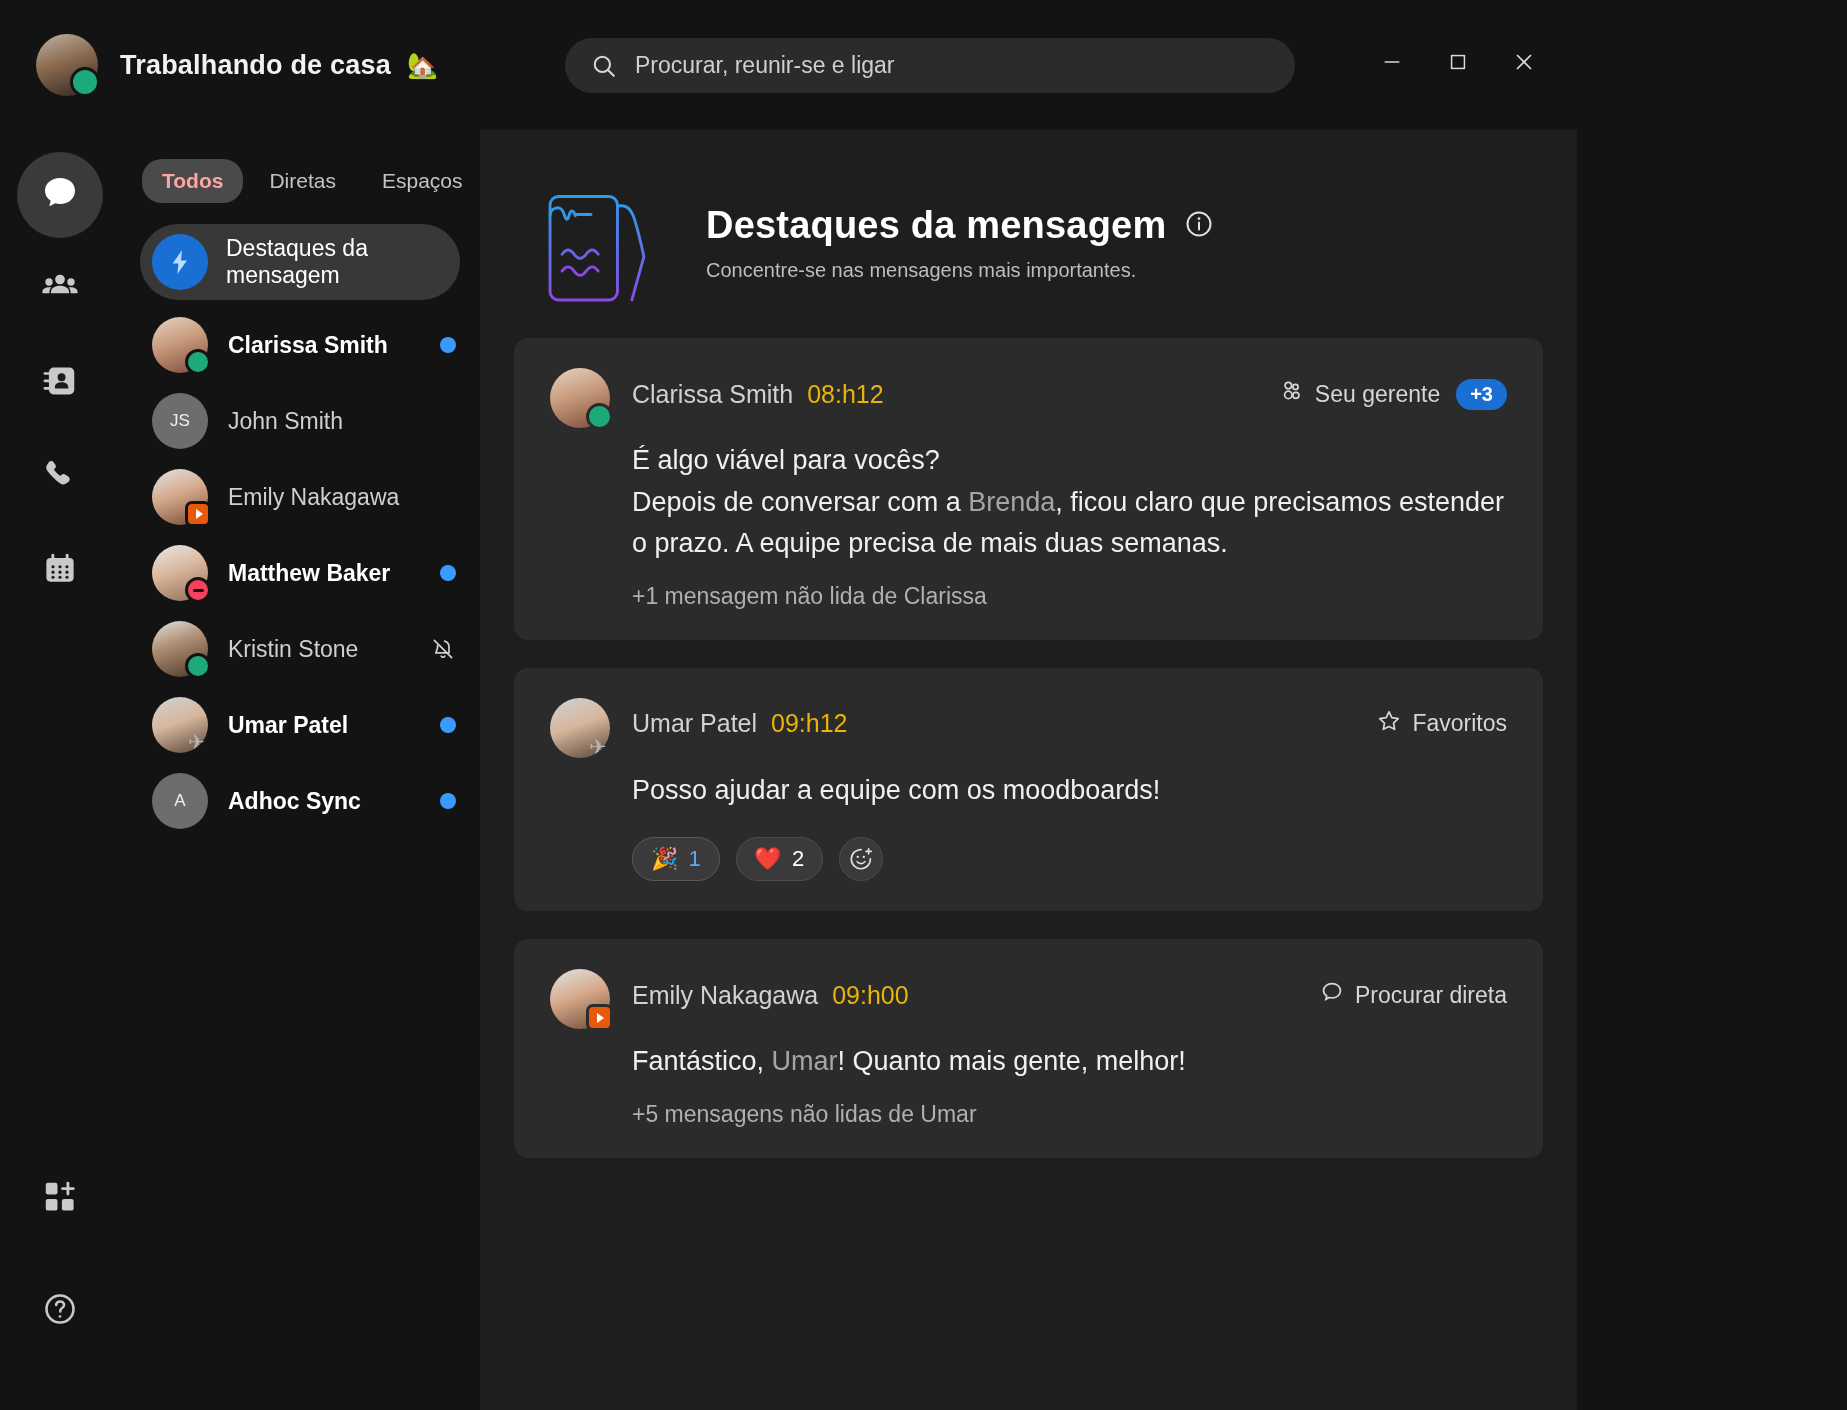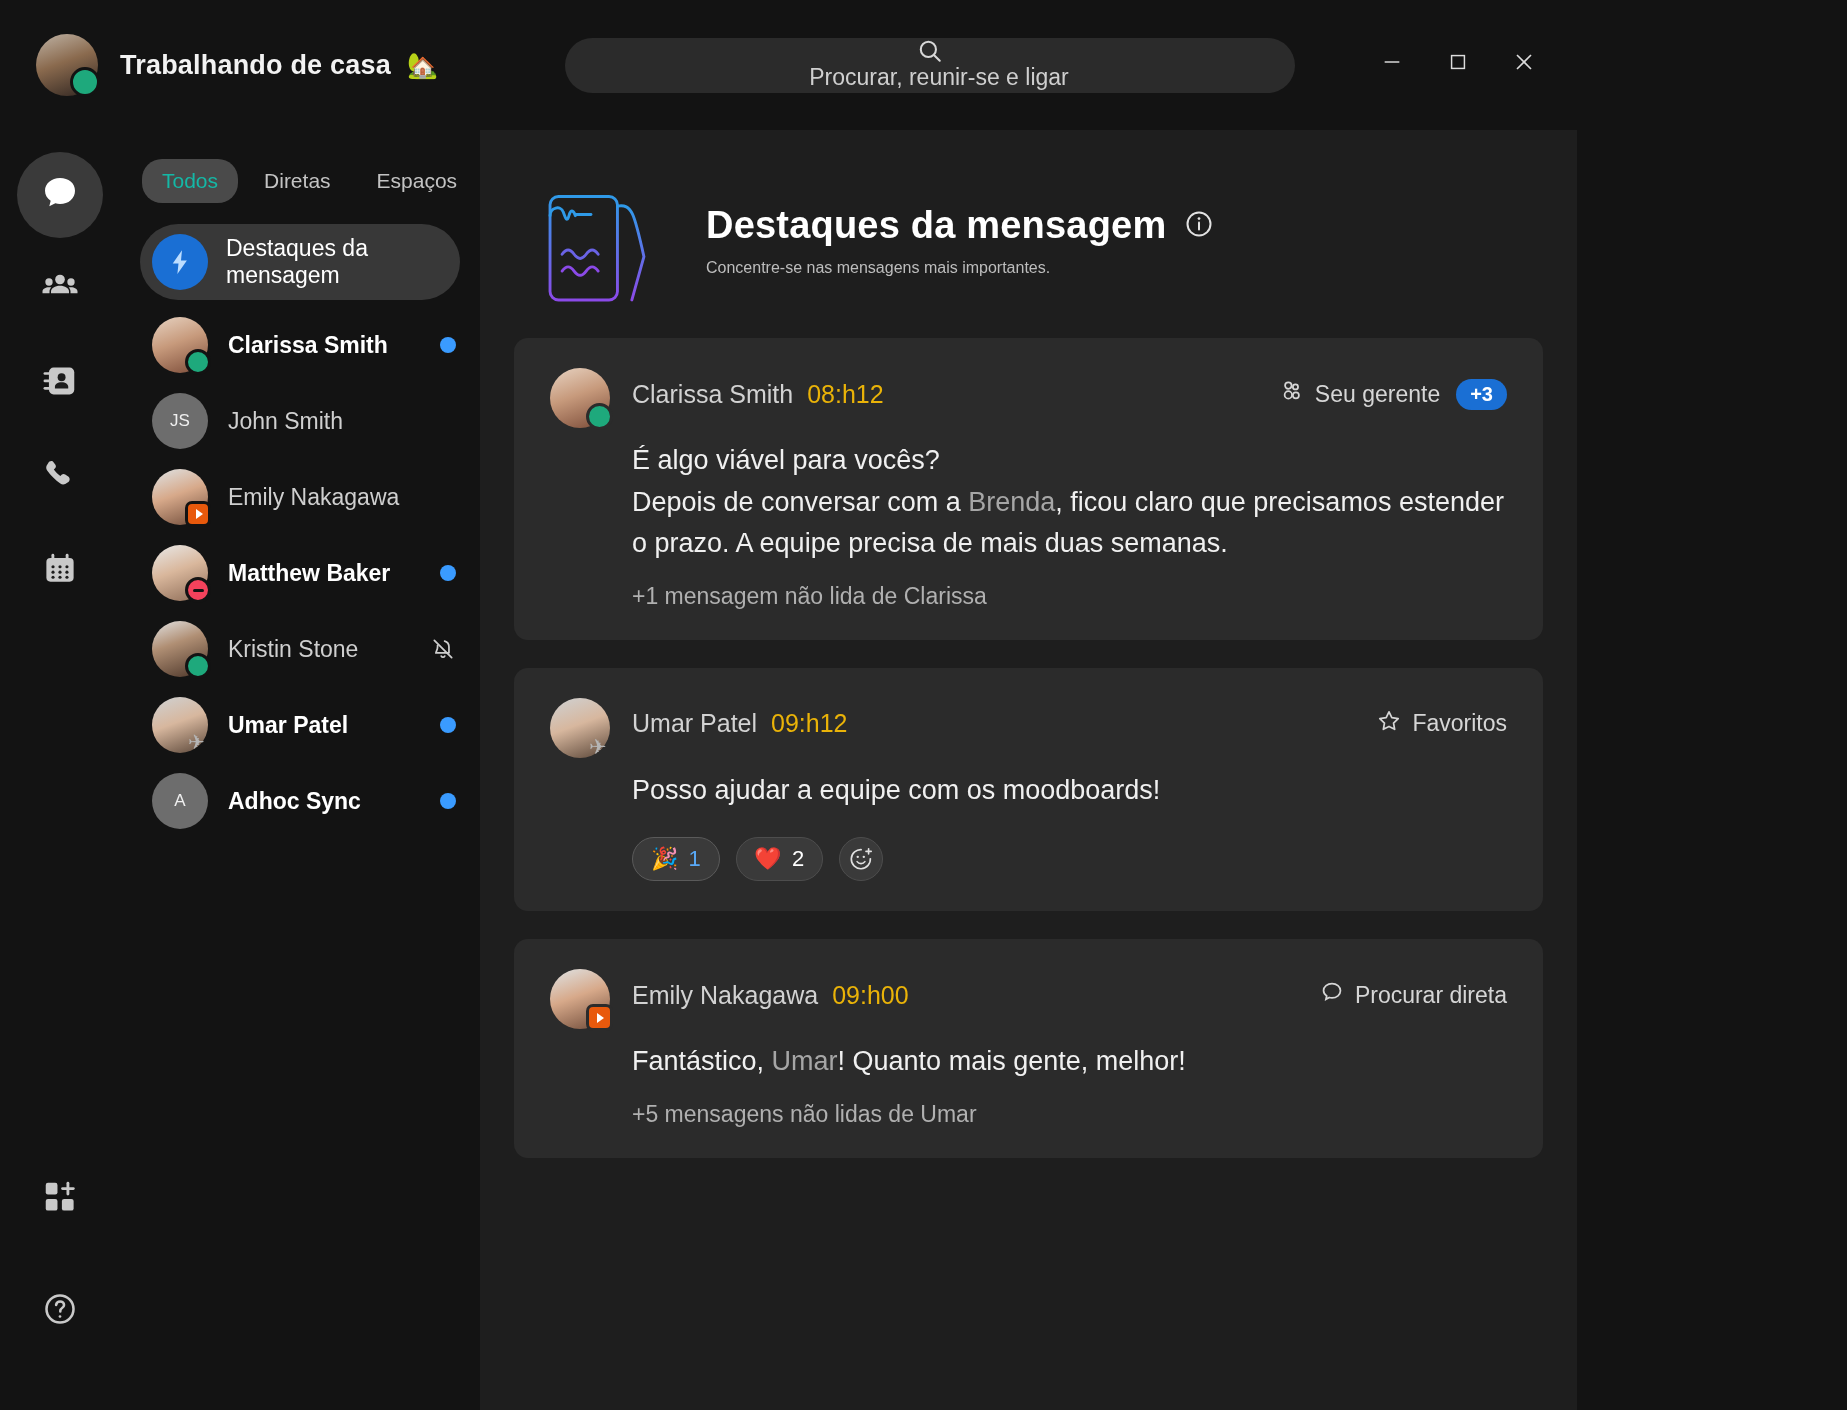--- a/index.html
+++ b/index.html
@@ -30,21 +30,21 @@
     border: 3px solid #131313; box-sizing: content-box;
   }
   .presence.green { background: #1ea97c; }
 
   .user-title { margin-left: 22px; font-size: 27px; font-weight: 700; color: #f2f2f2; letter-spacing:.2px; white-space:nowrap;}
   .user-emoji { margin-left: 16px; font-size: 25px; }
 
   .searchbar {
     position: absolute; left: 565px; top: 38px;
     width: 730px; height: 55px; border-radius: 28px;
-    background: #2b2b2b; display: flex; align-items: center; padding: 0 26px; flex-direction: column;
+    background: #2b2b2b; display: flex; align-items: center; padding: 0 26px;
   }
   .search-icon { width: 26px; height: 26px; flex: 0 0 26px; color:#d8d8d8; }
   .search-placeholder { margin-left: 18px; font-size: 23px; color: #cfcfcf; }
 
   .winctl { position: absolute; right: 20px; top: 32px; display: flex; gap: 0; }
   .winbtn {
     width: 66px; height: 60px; display: flex; align-items: center; justify-content: center;
     color: #dcdcdc;
   }
 
@@ -65,21 +65,21 @@
   .rail-btn.active { background:#3a3a3a; color:#ffffff; }
   .rail-bottom { position:absolute; bottom: 30px; left:0; width:100%; display:flex; flex-direction:column; align-items:center; }
   .rail-bottom .rail-btn { margin-bottom: 26px; }
 
   
   .listpane { width: 360px; flex: 0 0 360px; background:#131313; padding-top: 22px; }
   .tabs { display: flex; align-items: center; padding: 0 22px 0 22px; height: 58px; gap: 6px; }
   .tab {
     padding: 10px 20px; border-radius: 20px; font-size: 21px; color: #c3c3c3; white-space: nowrap;
   }
-  .tab.active { background:#4a4a4a; color:#14b8a6; font-weight:400; }
+  .tab.active { background:#4a4a4a; color:#fca5a5; font-weight:700; }
   .filter-btn { margin-left: auto; width:38px; height:38px; display:flex; align-items:center; justify-content:center; color:#d5d5d5;}
 
   .hl-item {
     margin: 14px 20px 8px 20px; height: 76px; border-radius: 40px;
     background:#383838; display:flex; align-items:center; padding-left: 12px;
   }
   .hl-badge {
     width:56px; height:56px; border-radius:50%; background:#1a6fd4;
     display:flex; align-items:center; justify-content:center; flex:0 0 56px;
   }
@@ -112,21 +112,21 @@
   
   .main { flex:1; background:#1e1e1e; border-radius: 0; padding: 0 0 0 0; min-width:0; overflow:hidden;}
   .main-inner { padding: 36px 34px 0 34px; height:100%; }
 
   .mhead { display:flex; align-items:flex-start; gap: 28px; padding: 12px 0 26px 14px;}
   .mhead-ill { width: 150px; height: 130px; flex:0 0 150px; margin-top: 4px;}
   .mhead-txt { padding-top: 26px; }
   .mhead-title-row { display:flex; align-items:center; gap: 18px; }
   .mhead-title { font-size: 38px; font-weight: 700; color:#ffffff; letter-spacing:.2px;}
   .info-icon { color:#e2e2e2; }
-  .mhead-sub { margin-top: 12px; font-size: 16px; color:#bdbdbd; }
+  .mhead-sub { margin-top: 12px; font-size: 20px; color:#bdbdbd; }
 
   .card {
     background:#2b2b2b; border-radius: 14px; margin-bottom: 28px; padding: 30px 36px 30px 36px;
   }
   .card-head { display:flex; align-items:flex-start; }
   .card-av-wrap { position:relative; width: 60px; height:60px; flex:0 0 60px; }
   .card-av { width:60px; height:60px; border-radius:50%; overflow:hidden; position:relative;}
   .card-pres { position:absolute; right:-3px; bottom:-2px; width:21px;height:21px;border-radius:50%;
     border:3px solid #2b2b2b; box-sizing:content-box;}
   .card-pres.green{background:#1ea97c;}

